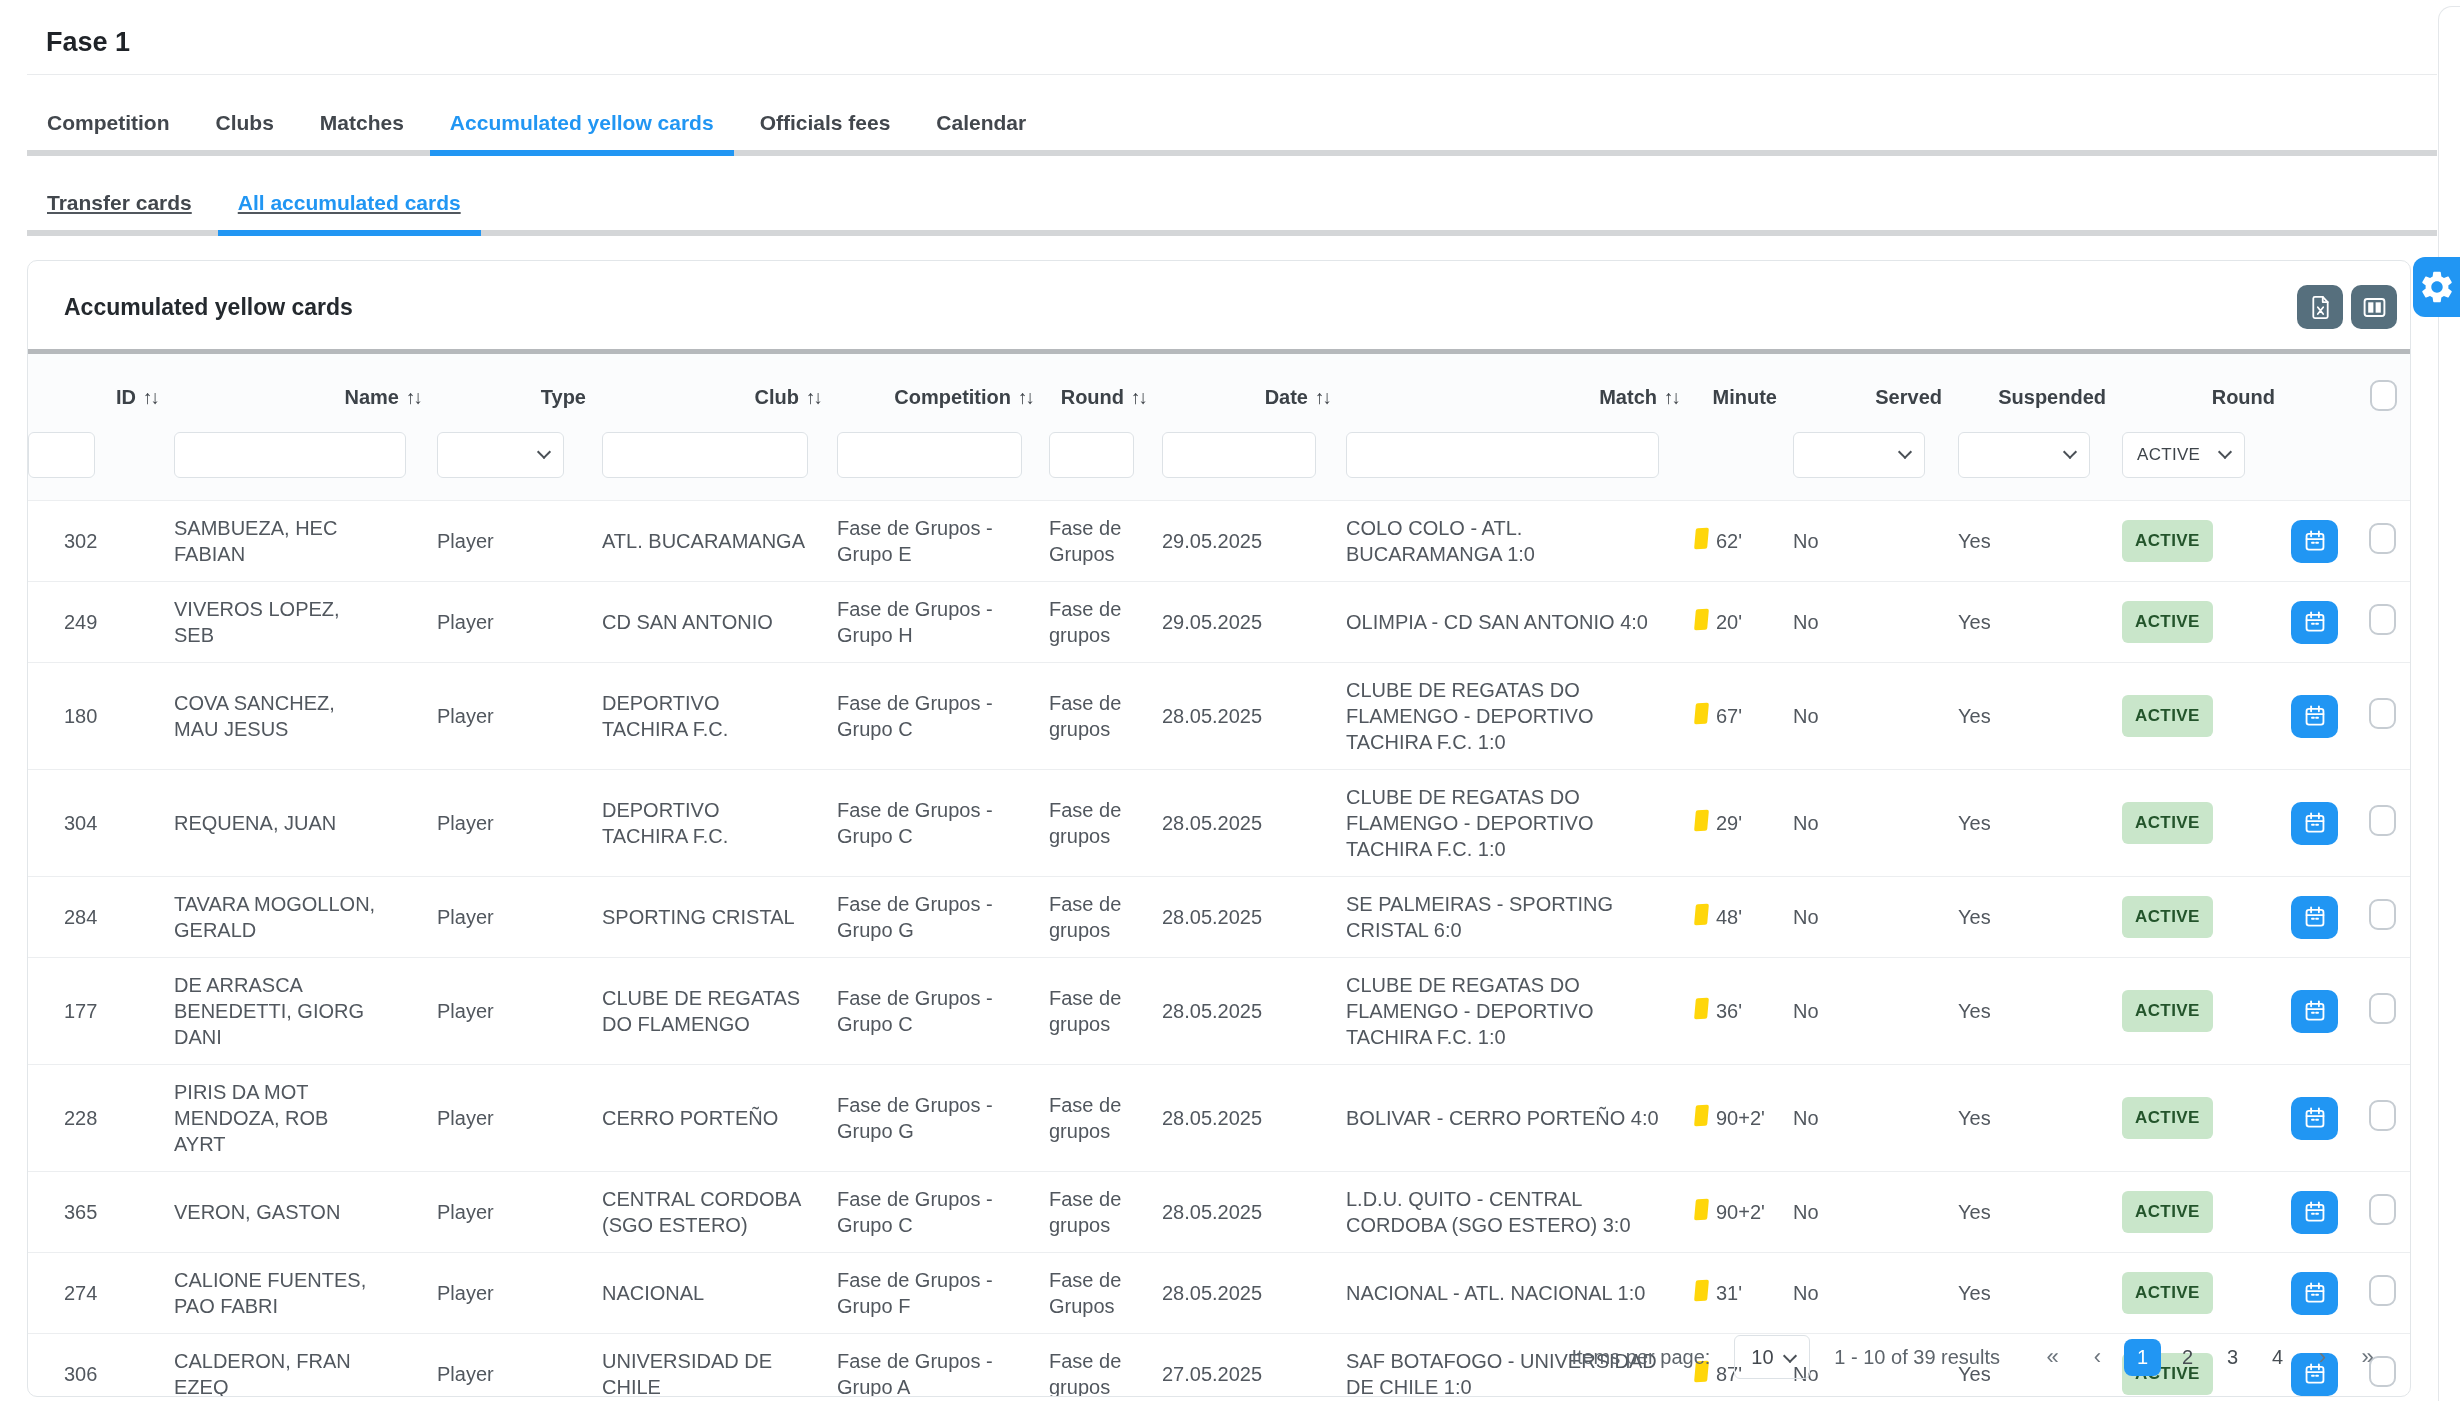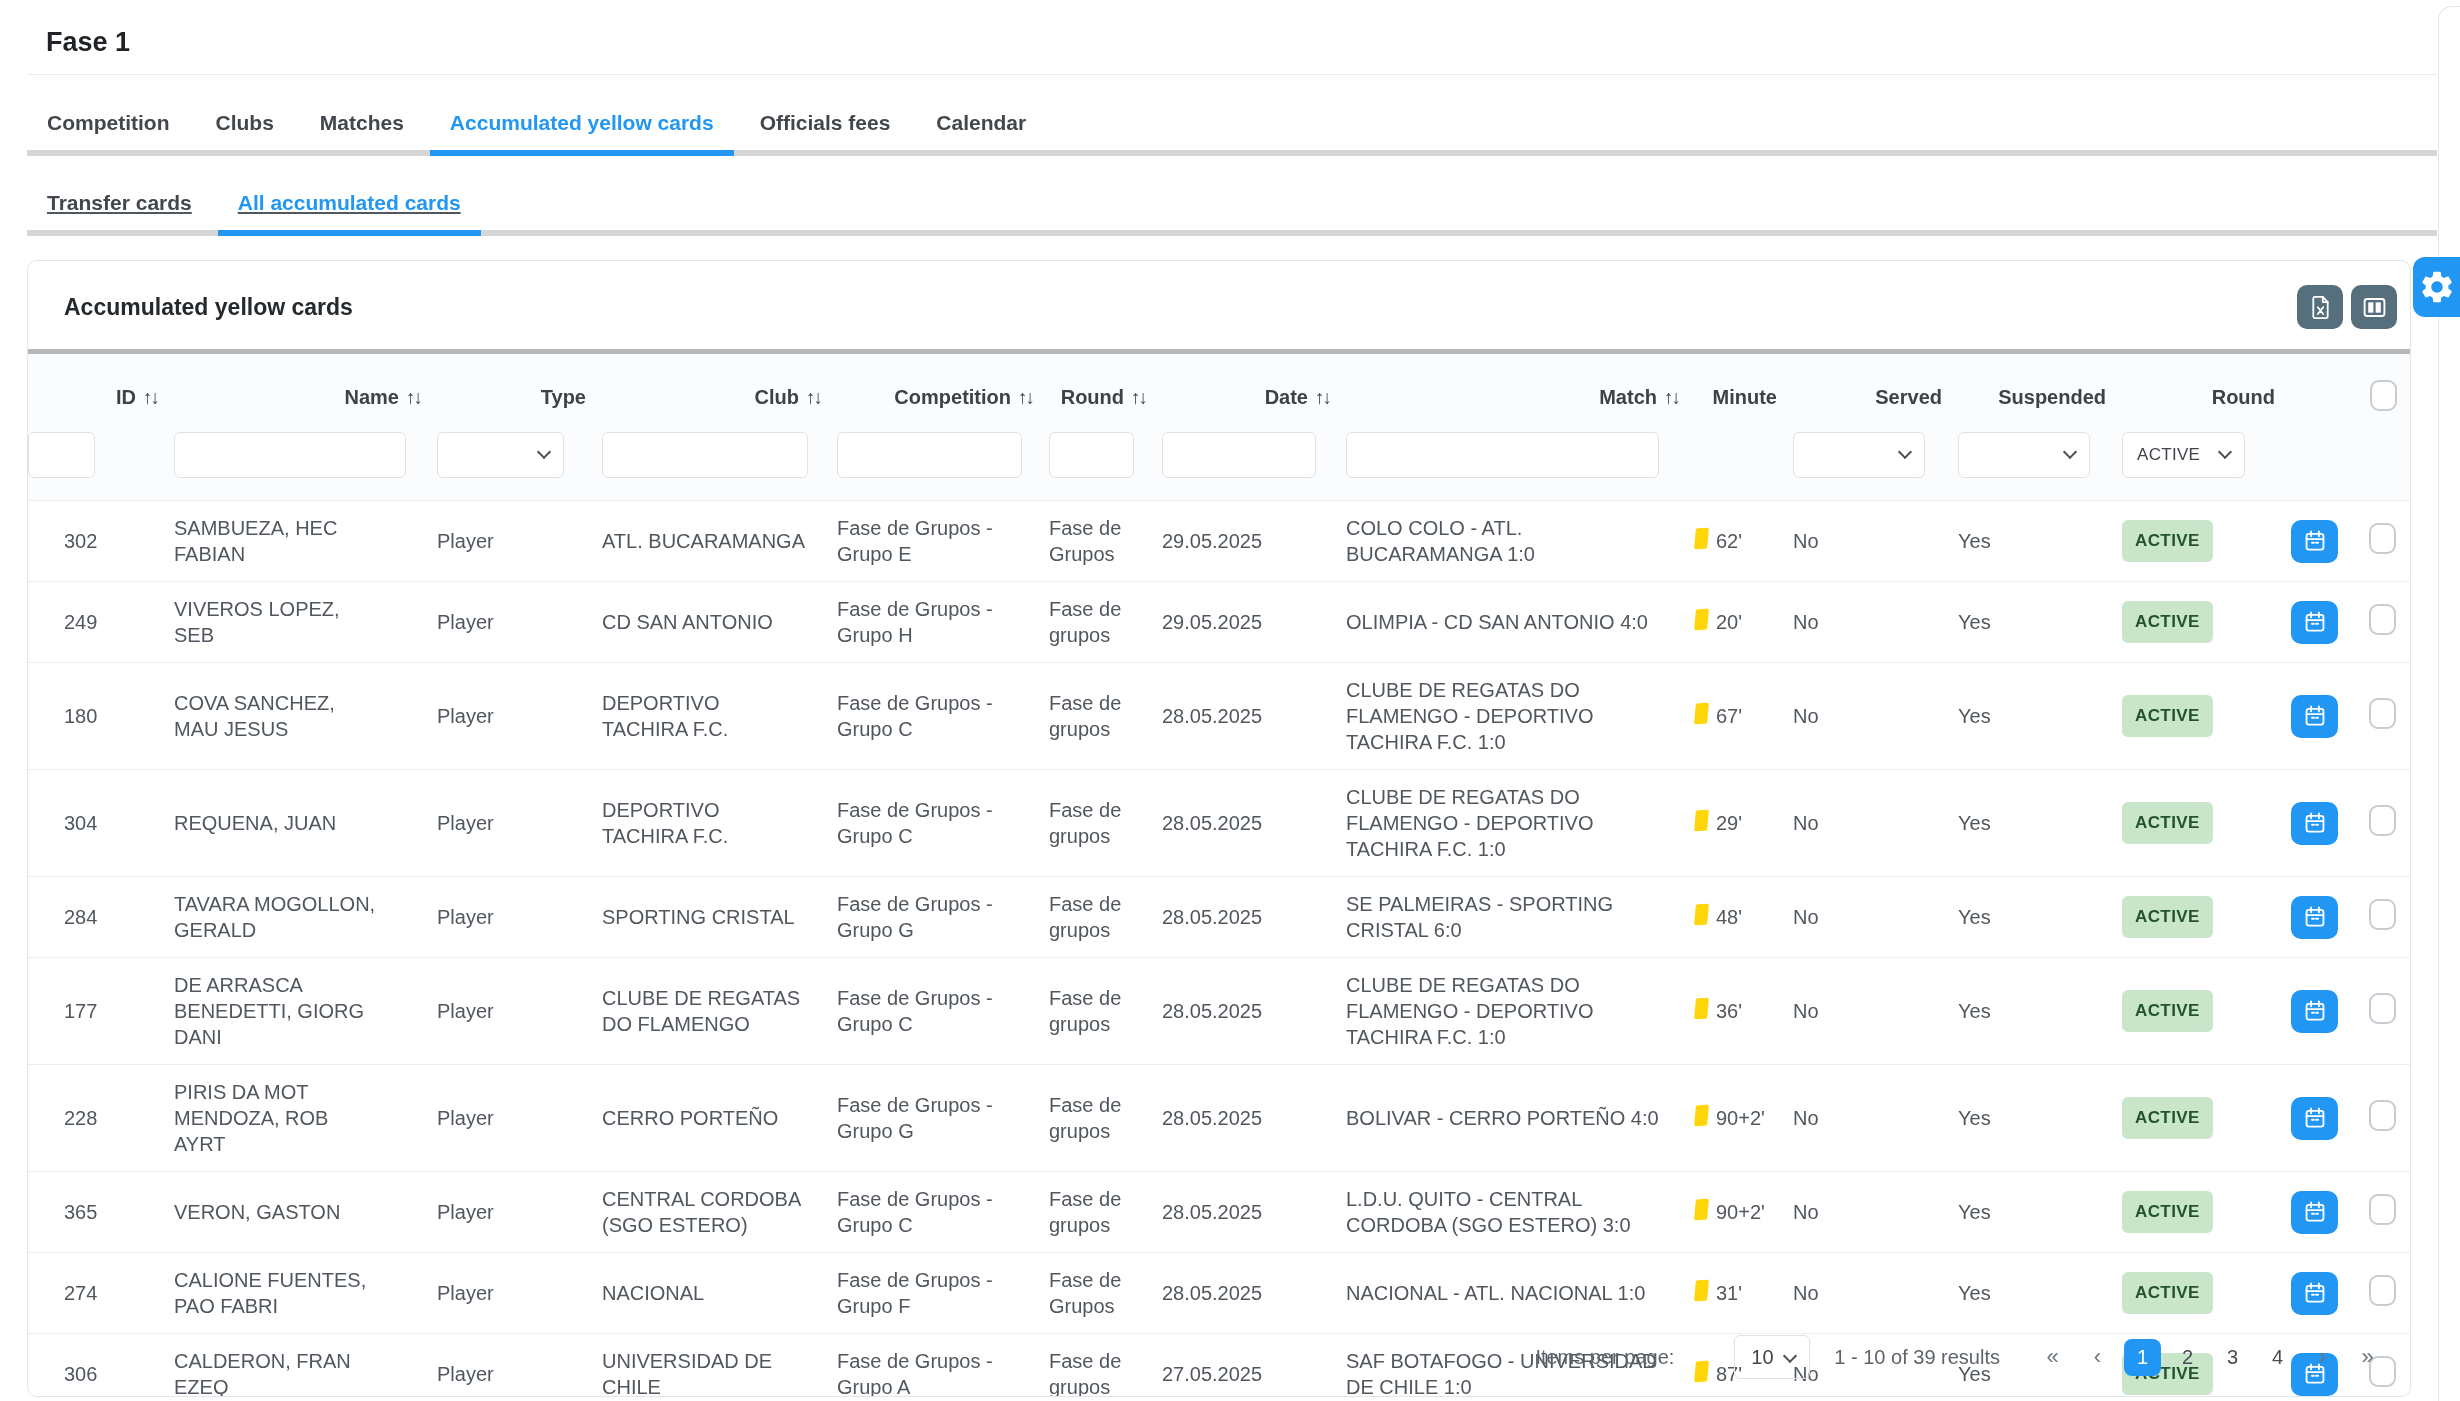--- a/index.html
+++ b/index.html
@@ -71,21 +71,21 @@
              display:flex; align-items:center; justify-content:center; cursor:pointer; }
   .checkbox { display:inline-block; width:27px; height:31px; border:2.5px solid #c6ccd2;
               border-radius:9px; background:#fff; cursor:pointer; }
   th .checkbox { margin-top:2px; }
 
   
   .card-foot { position:absolute; left:0; right:0; bottom:0; height:78px; display:flex;
                align-items:center; justify-content:flex-end; gap:24px; padding-right:24px;
                font-size:20px; color:#5d646b; }
   .pp-select { width:76px; height:44px; border:1.5px solid #dde2e6; border-radius:6px; position:relative;
-               display:flex; align-items:center; padding-left:16px; font-size:20px; color:#42474d; cursor:pointer;margin-left:36px; }
+               display:flex; align-items:center; padding-left:16px; font-size:20px; color:#42474d; cursor:pointer; }
   .pp-select .chev { top:15px; }
   .pager { display:flex; align-items:center; gap:8px; margin-left:10px; }
   .page-btn { min-width:37px; height:37px; display:flex; align-items:center; justify-content:center;
               font-size:20px; color:#474d53; border-radius:8px; cursor:pointer; }
   .page-btn.nav { color:#6d757d; font-size:22px; }
   .page-btn.active { background:var(--accent); color:#fff; }
 
   
   .right-panel { position:absolute; top:6px; right:0; bottom:0; width:22px; background:#fff;
                  border-left:1px solid #e4e7ea; border-top:1px solid #e4e7ea; border-top-left-radius:14px; }

